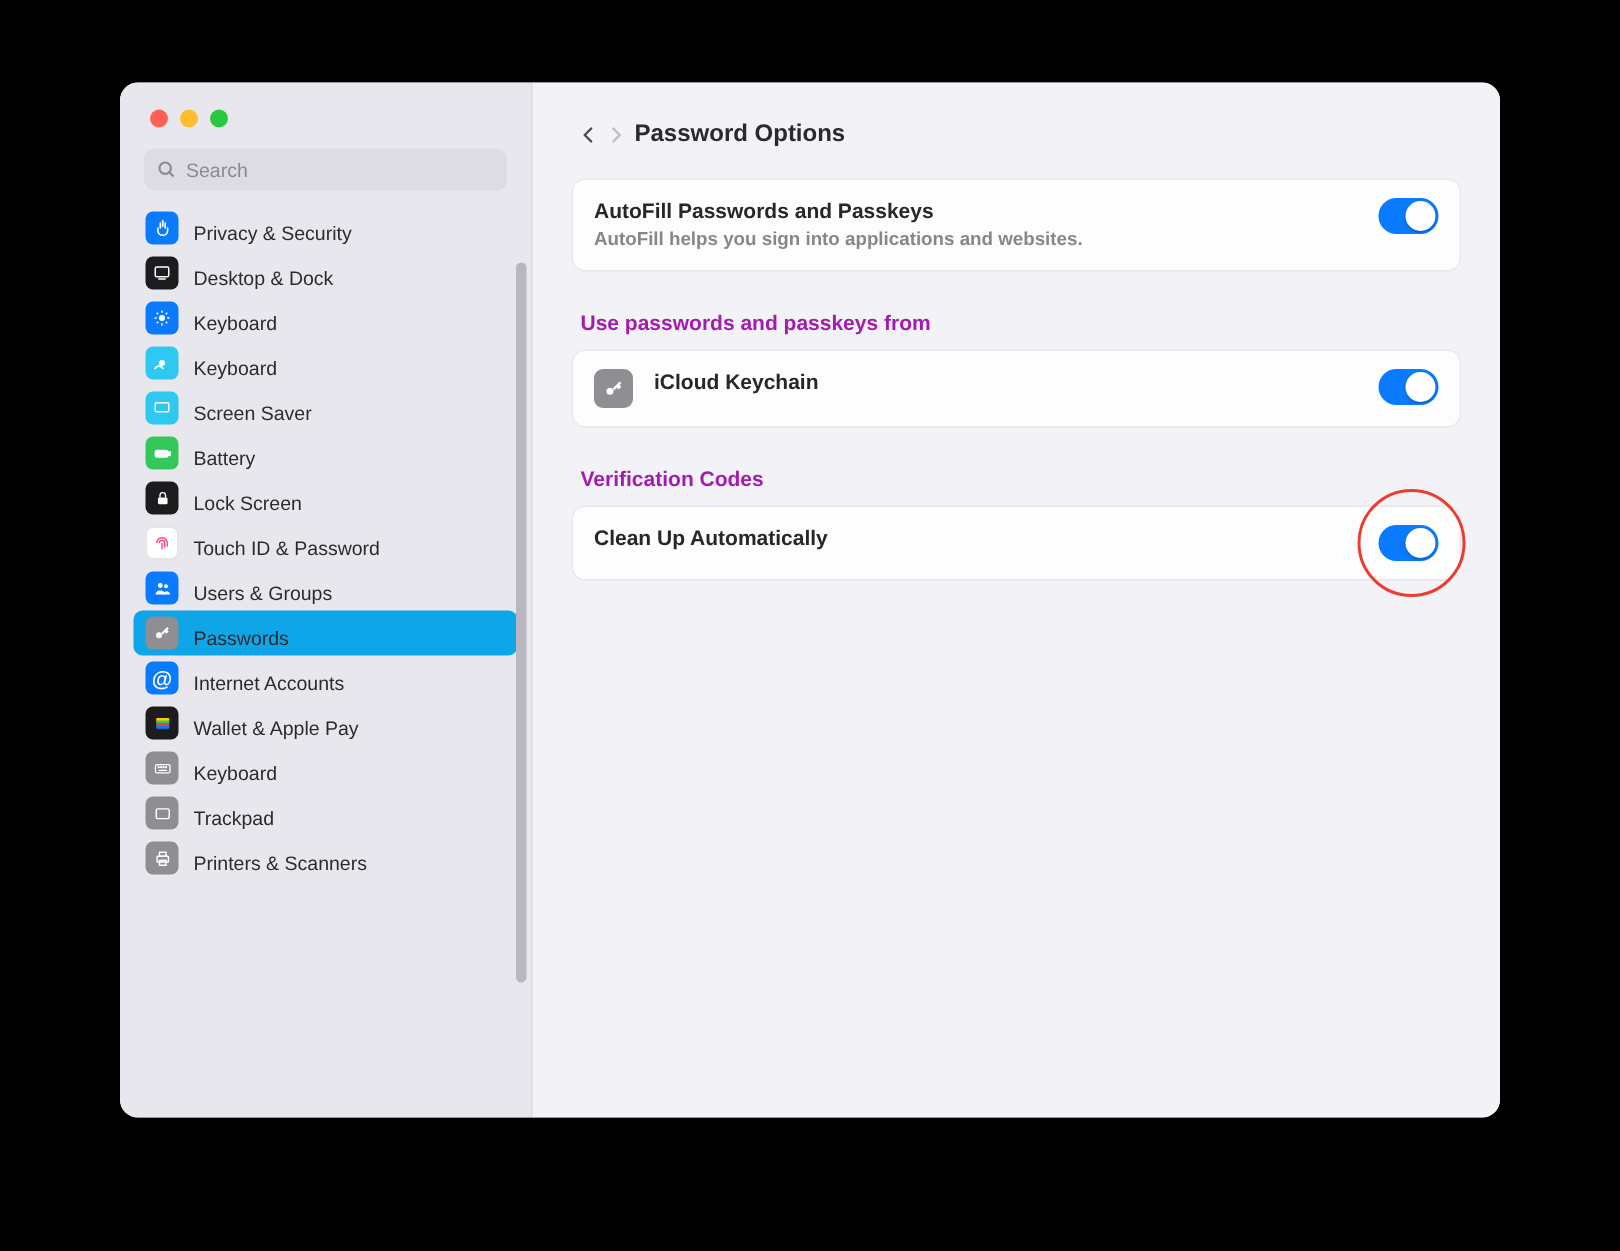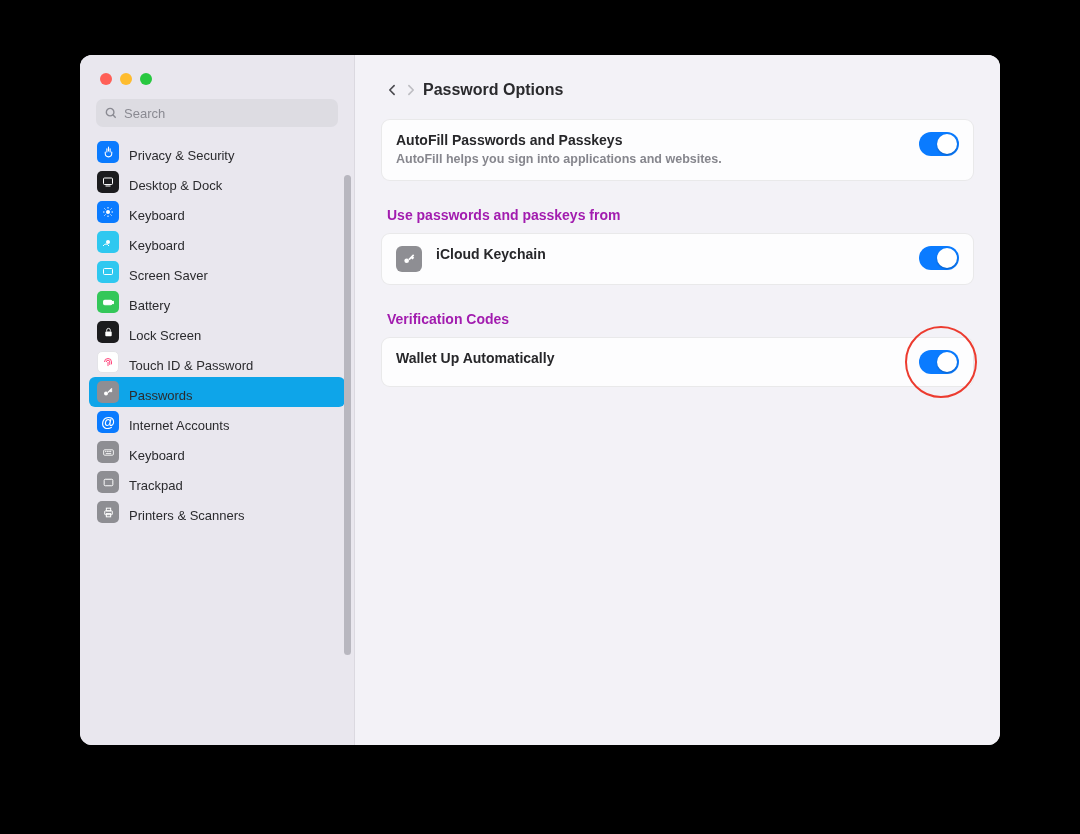--- a/index.html
+++ b/index.html
@@ -317,37 +317,60 @@
         <div class="nav-item">
           <span class="nav-icon" style="background:#fff;border:1px solid #e4e4e8">
             <svg width="14" height="14" viewBox="0 0 24 24" fill="none" stroke="#ff3b74" stroke-width="1.6">
                 <path d="M6 12a6 6 0 0 1 12 0v4"></path>
                 <path d="M9 12a3 3 0 0 1 6 0v5"></path>
                 <path d="M12 12v7"></path>
               </svg>
           </span>
           <span>Touch ID &amp; Password</span>
         </div>
+        <div class="nav-item">
+          <span class="nav-icon" style="background:#0a7bff">
+            <svg width="13" height="13" viewBox="0 0 24 24" fill="#fff">
+                <circle cx="9" cy="8" r="3"></circle>
+                <circle cx="16" cy="9" r="2.4"></circle>
+                <path d="M3 19c0-3 3-5 6-5s6 2 6 5"></path>
+                <path d="M13 19c0-2.2 2-4 4-4s4 1.8 4 4"></path>
+              </svg>
+          </span>
+          <span>Users &amp; Groups</span>
+        </div>
       </div>
 
       <div class="nav-group">
         <div class="nav-item selected">
           <span class="nav-icon" style="background:#8e8e93">
             <svg width="12" height="12" viewBox="0 0 24 24" fill="#fff">
                 <circle cx="8" cy="15" r="4"></circle>
                 <path d="M11 12l8-8 2 2-2 2 2 2-3 3-2-2-3 3" fill="#fff"></path>
               </svg>
           </span>
           <span>Passwords</span>
         </div>
         <div class="nav-item">
           <span class="nav-icon" style="background:#0a7bff">
             <span style="color:#fff;font-weight:700;font-size:14px">@</span>
           </span>
           <span>Internet Accounts</span>
+        </div>
+        <div class="nav-item">
+          <span class="nav-icon" style="background:#1c1c1e">
+            <svg width="13" height="13" viewBox="0 0 24 24">
+                <rect x="4" y="7" width="16" height="12" rx="2" fill="#333"></rect>
+                <rect x="4" y="5" width="16" height="4" rx="1" fill="#ffcc00"></rect>
+                <rect x="4" y="8" width="16" height="4" rx="1" fill="#34c759"></rect>
+                <rect x="4" y="11" width="16" height="4" rx="1" fill="#ff3b30"></rect>
+                <rect x="4" y="14" width="16" height="4" rx="1" fill="#0a7bff"></rect>
+              </svg>
+          </span>
+          <span>Wallet &amp; Apple Pay</span>
         </div>
       </div>
 
       <div class="nav-group">
         <div class="nav-item">
           <span class="nav-icon" style="background:#8e8e93">
             <svg width="13" height="13" viewBox="0 0 24 24" fill="none" stroke="#fff" stroke-width="1.6">
                 <rect x="3" y="7" width="18" height="10" rx="2"></rect>
                 <line x1="7" y1="14" x2="17" y2="14"></line>
                 <circle cx="7" cy="10" r=".6" fill="#fff"></circle>
@@ -424,21 +447,21 @@
             <div class="title">iCloud Keychain</div>
           </div>
           <div class="switch"></div>
         </div>
       </div>
 
       <div class="section-label">Verification Codes</div>
       <div class="card">
         <div class="row">
           <div class="texts">
-            <div class="title">Wallet Up Automatically</div>
+            <div class="title">Clean Up Automatically</div>
           </div>
           <div class="highlight-ring">
             <div class="switch"></div>
           </div>
         </div>
       </div>
 
     </div>
   </main>
 </div>

